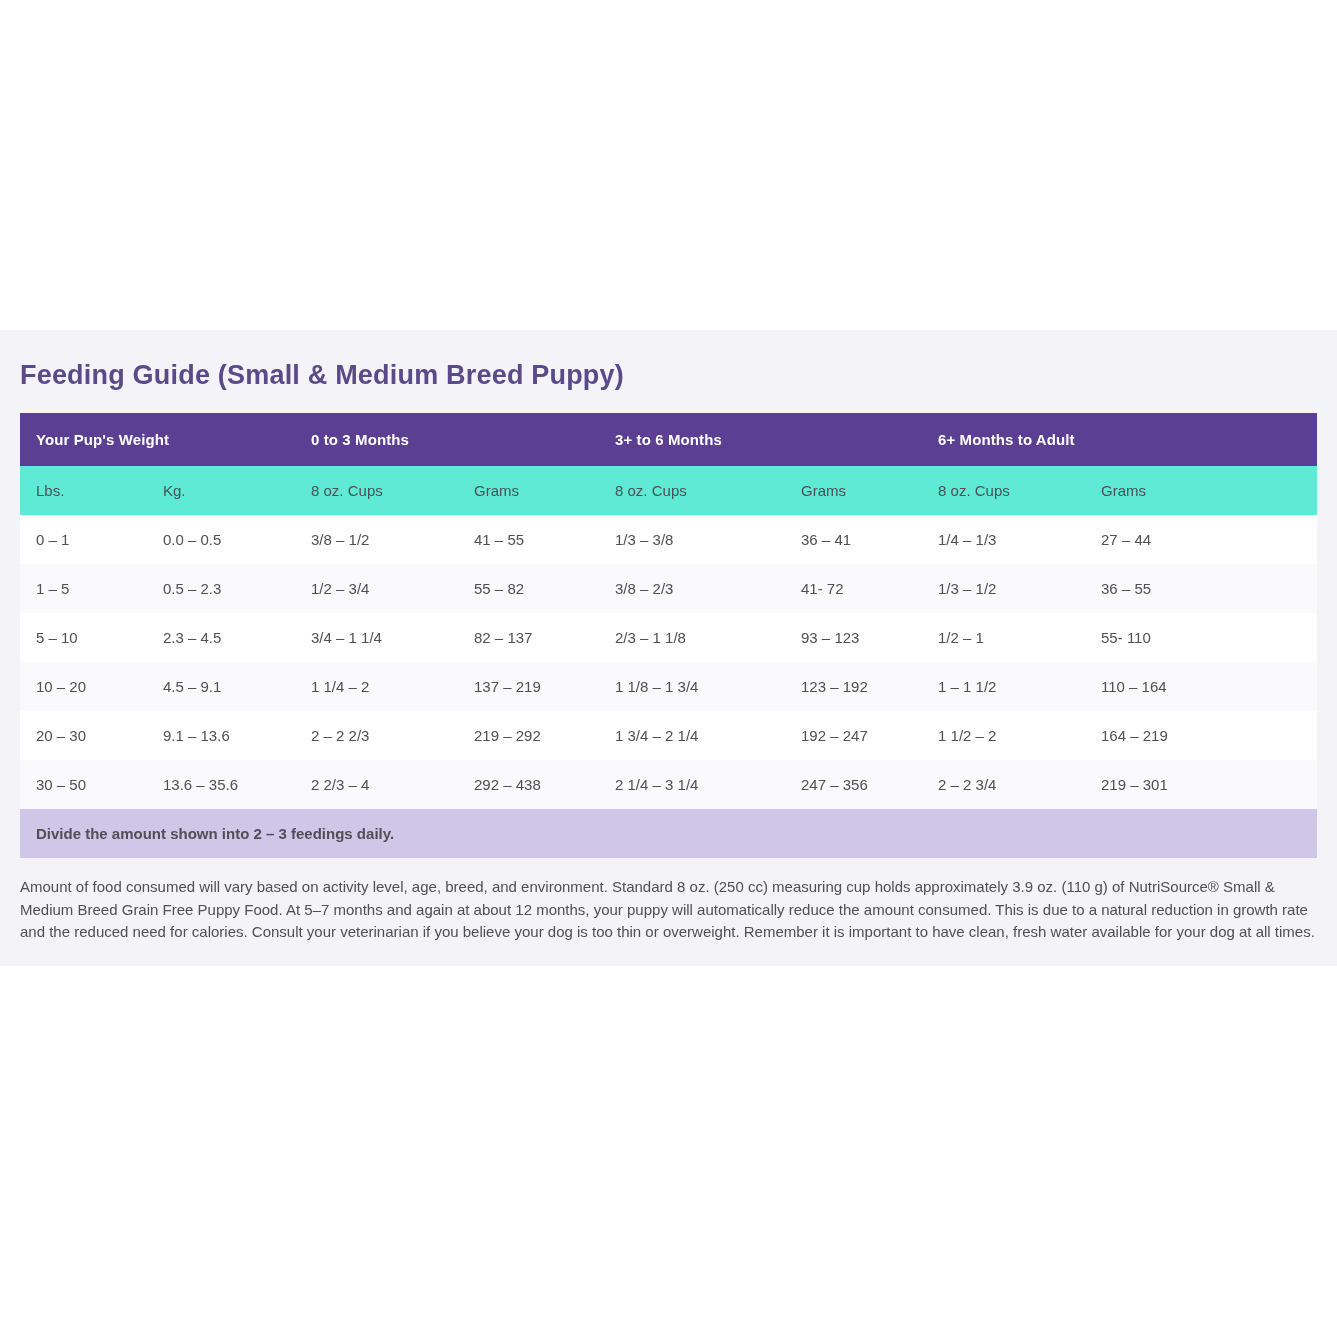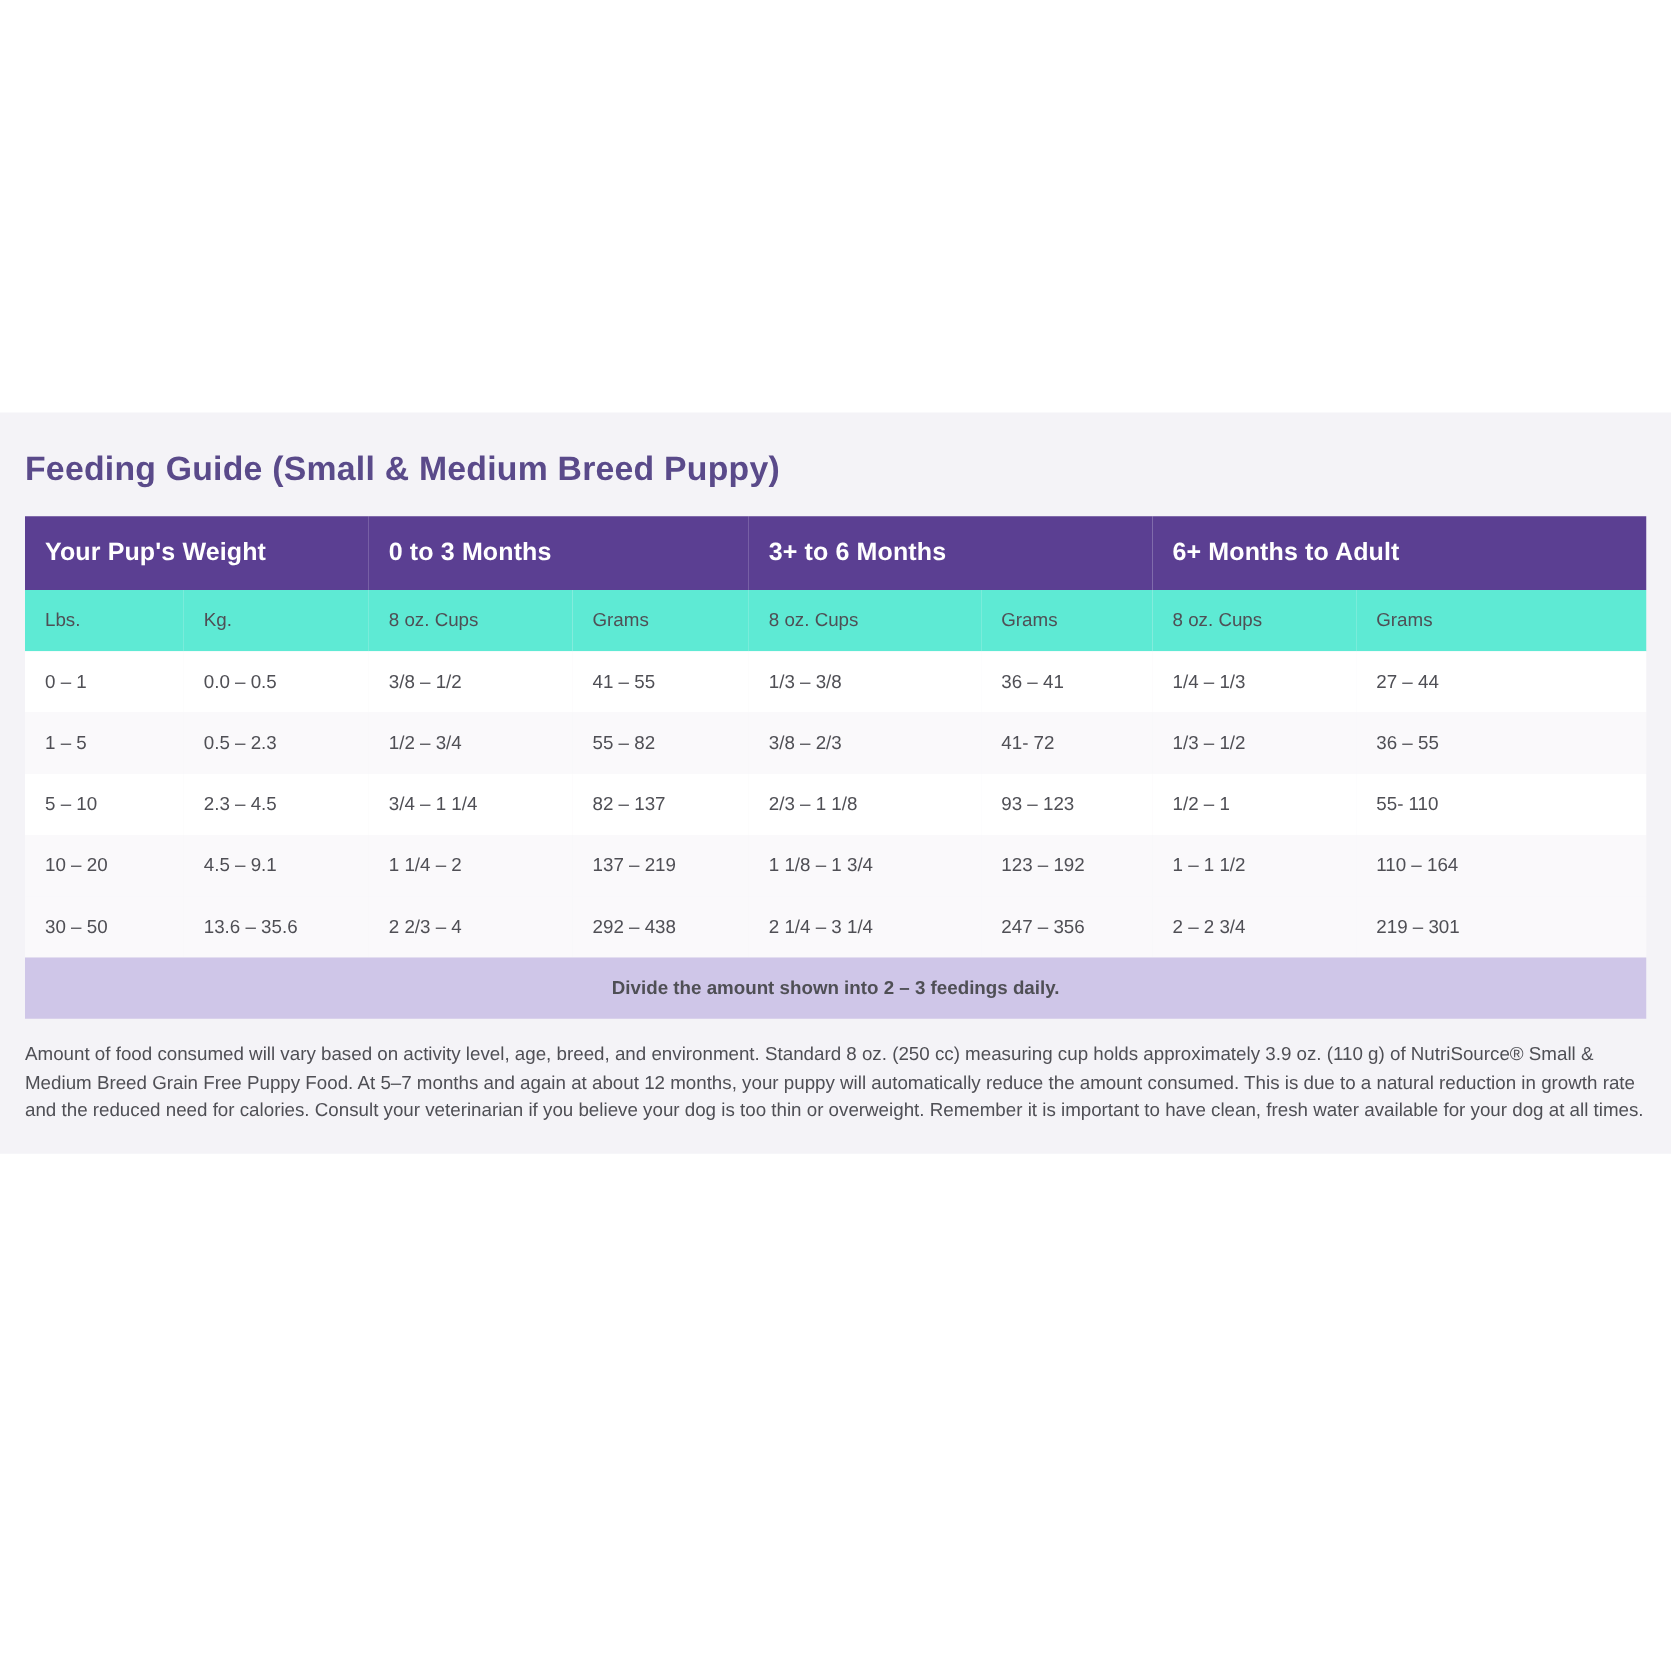--- a/index.html
+++ b/index.html
@@ -45,21 +45,21 @@
   table.feeding {
     width: 1297px;
     border-collapse: collapse;
     table-layout: fixed;
     font-size: 14.5px;
   }
   table.feeding thead th {
     background: #5b3f92;
     color: #ffffff;
     text-align: left;
-    font-size: 20px;
+    font-size: 15px;
     font-weight: bold;
     padding: 18px 16px;
     letter-spacing: 0.1px;
   }
   table.feeding tr.subhead td {
     background: #5eead4;
     color: #4f4f55;
     font-weight: normal;
     font-size: 15px;
     padding: 16px 16px;
@@ -72,21 +72,20 @@
   }
   table.feeding tbody tr.odd td {
     background: #ffffff;
   }
   table.feeding tbody tr.even td {
     background: #faf9fb;
   }
   tr.footnote-row td {
     background: #cfc6e8;
     color: #3f3660;
-    text-align: center;
     font-size: 15px;
     font-weight: bold;
     padding: 16px 10px;
   }
   .disclaimer {
     width: 1297px;
     margin: 18px 0 0 0;
     font-size: 15px;
     line-height: 1.5;
     color: #4f4f55;
@@ -172,20 +171,30 @@
           <tr class="even">
             <td>10 – 20</td>
             <td>4.5 – 9.1</td>
             <td>1 1/4 – 2</td>
             <td>137 – 219</td>
             <td>1 1/8 – 1 3/4</td>
             <td>123 – 192</td>
             <td>1 – 1 1/2</td>
             <td>110 – 164</td>
           </tr>
+          <tr class="odd">
+            <td>20 – 30</td>
+            <td>9.1 – 13.6</td>
+            <td>2 – 2 2/3</td>
+            <td>219 – 292</td>
+            <td>1 3/4 – 2 1/4</td>
+            <td>192 – 247</td>
+            <td>1 1/2 – 2</td>
+            <td>164 – 219</td>
+          </tr>
           <tr class="even">
             <td>30 – 50</td>
             <td>13.6 – 35.6</td>
             <td>2 2/3 – 4</td>
             <td>292 – 438</td>
             <td>2 1/4 – 3 1/4</td>
             <td>247 – 356</td>
             <td>2 – 2 3/4</td>
             <td>219 – 301</td>
           </tr>

